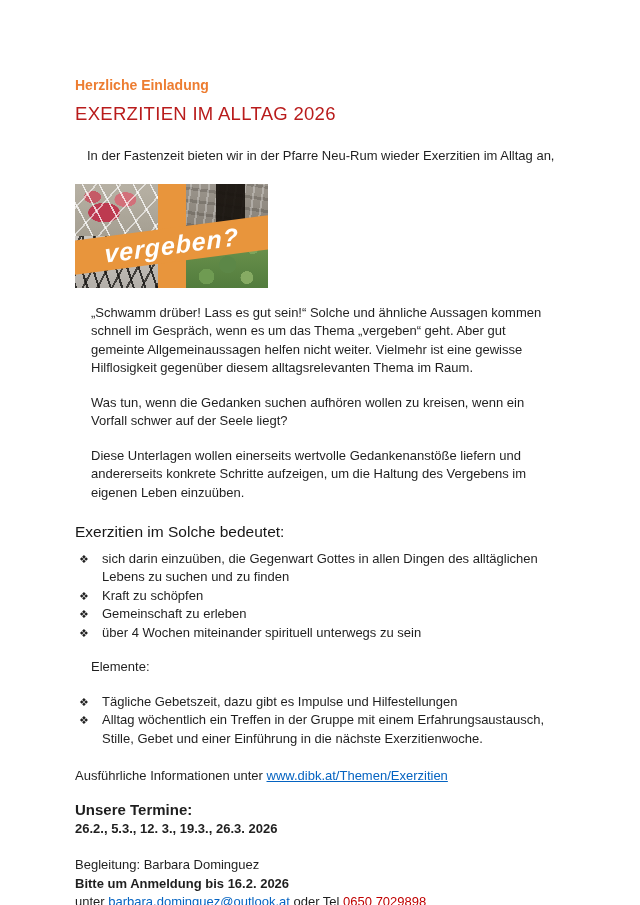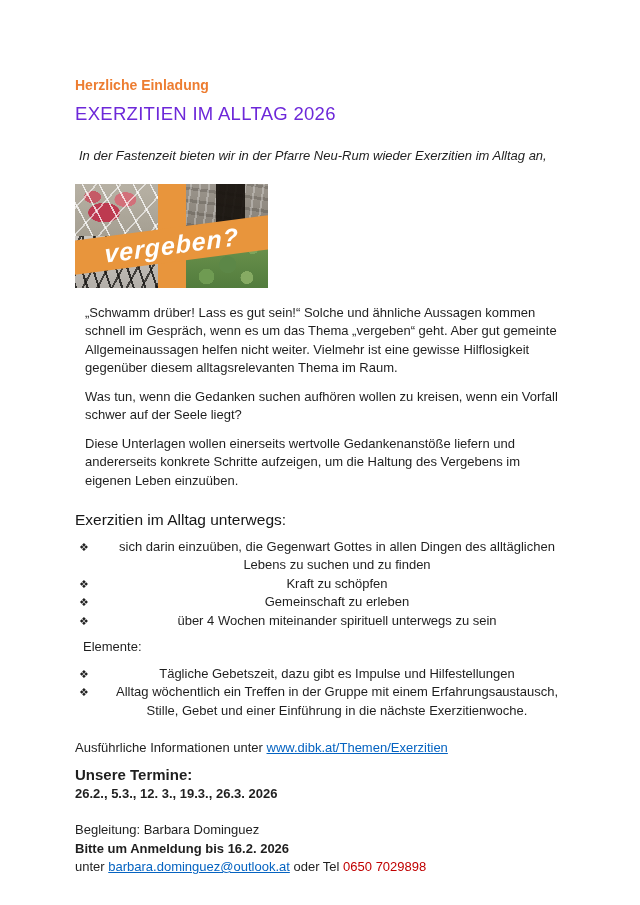--- a/index.html
+++ b/index.html
@@ -4,23 +4,23 @@
 <style>
   html,body{margin:0;padding:0;background:#e9e9e9;}
   .page{
     width:640px;height:905px;background:#ffffff;position:relative;
     font-family:"Liberation Sans",sans-serif;color:#1f1f1f;margin:0 auto;
     overflow:hidden;
   }
   .content{position:absolute;left:75px;top:76px;width:497px;font-size:13px;line-height:18.5px;}
 
   .eyebrow{color:var(--accent_orange,#ED7D31);font-weight:700;font-size:14px;margin:0 0 10px;}
-  .title{font-size:18.5px;font-weight:400;letter-spacing:.3px;color:#6d28d9;margin:0 0 24px;}
+  .title{font-size:18.5px;font-weight:400;letter-spacing:.3px;color:#b91c1c;margin:0 0 24px;}
 
-  .intro{margin:4px;font-style:italic;}
+  .intro{margin:12px;}
   .intro .line{display:block;}
 
   
   .collage{position:relative;width:193px;height:104px;margin:18px 0 16px;overflow:hidden;}
   .ph{position:absolute;width:50%;height:50%;}
   .ph.tl{left:0;top:0;
     background:
       repeating-linear-gradient(62deg, rgba(255,255,255,.75) 0 1.5px, transparent 1.5px 15px),
       repeating-linear-gradient(-48deg, rgba(255,255,255,.6) 0 1.5px, transparent 1.5px 18px),
       radial-gradient(ellipse 26px 16px at 30% 55%, #bd3a50 60%, transparent 62%),
@@ -48,31 +48,31 @@
       linear-gradient(#6f964f,#527c3d);}
   .vbar{position:absolute;left:50%;margin-left:-14px;width:28px;top:0;bottom:0;
     background:var(--banner_orange,#E8953C);}
   .banner{position:absolute;left:-8px;right:-8px;top:44px;height:34px;
     background:var(--banner_orange,#E8953C);transform:rotate(-7.5deg);
     display:flex;align-items:center;justify-content:center;}
   .banner-text{color:#ffffff;font-style:italic;font-weight:700;font-size:25px;
     letter-spacing:1px;transform:skewX(-6deg);}
 
   
-  .bodytext p{margin:10px;}
+  .bodytext p{margin:16px;}
   .sec{font-size:15.5px;font-weight:400;margin:21px 0 8px;color:#161616;}
   ul.bullets{list-style:none;margin:0;padding:0;}
   ul.bullets li{display:flex;align-items:flex-start;}
   .glyph{flex:none;width:14px;margin-left:4px;margin-right:9px;font-size:11px;line-height:18.5px;}
-  .li-text{flex:1;text-align:center;}
-  .plain{margin:8px;}
+  .li-text{flex:1;}
+  .plain{margin:16px;}
 
   .info-line{margin:19px 0 0;}
   a.link{color:var(--link_blue,#0563C1);text-decoration:underline;cursor:pointer;}
-  .termine-heading{font-size:15px;font-weight:700;margin-top:7px;line-height:20px;}
+  .termine-heading{font-size:15px;font-weight:700;margin-top:14px;line-height:20px;}
   .termine-line{margin:0;}
   .bold{font-weight:700;}
   .gap{height:18px;}
   .phone{color:var(--phone_red,#C00000);}
 </style>
 </head>
 <body>
 
 <div class="page">
   <div class="content">
@@ -94,21 +94,21 @@
         <span class="banner-text">vergeben?</span>
       </div>
     </div>
 
     <div class="bodytext">
       <p>„Schwamm drüber! Lass es gut sein!“ Solche und ähnliche Aussagen kommen schnell im Gespräch, wenn es um das Thema „vergeben“ geht. Aber gut gemeinte Allgemeinaussagen helfen nicht weiter. Vielmehr ist eine gewisse Hilflosigkeit gegenüber diesem alltagsrelevanten Thema im Raum.</p>
       <p>Was tun, wenn die Gedanken suchen aufhören wollen zu kreisen, wenn ein Vorfall schwer auf der Seele liegt?</p>
       <p>Diese Unterlagen wollen einerseits wertvolle Gedankenanstöße liefern und andererseits konkrete Schritte aufzeigen, um die Haltung des Vergebens im eigenen Leben einzuüben.</p>
     </div>
 
-    <h2 class="sec">Exerzitien im Alltag unterwegs:</h2>
+    <h2 class="sec">Exerzitien im Solche bedeutet:</h2>
     <ul class="bullets">
       <li>
         <span class="glyph">❖</span>
         <span class="li-text">sich darin einzuüben, die Gegenwart Gottes in allen Dingen des alltäglichen Lebens zu suchen und zu finden</span>
       </li>
       <li>
         <span class="glyph">❖</span>
         <span class="li-text">Kraft zu schöpfen</span>
       </li>
       <li>

